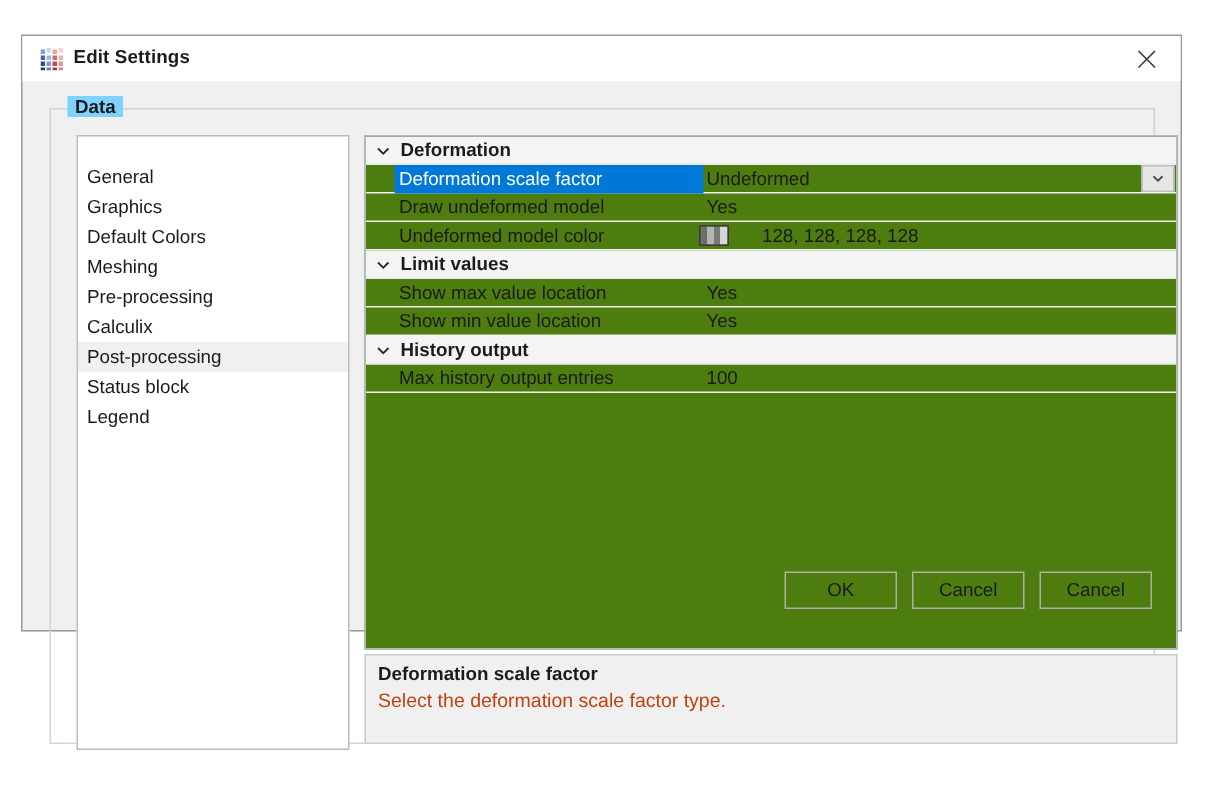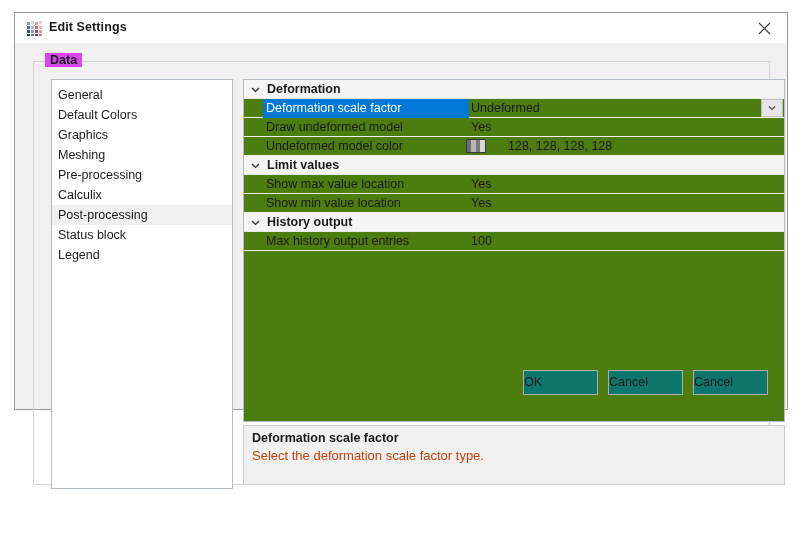--- a/index.html
+++ b/index.html
@@ -9,21 +9,21 @@
     height: 535px;
     background: #ffffff;
     font-family: "Liberation Sans", sans-serif;
     overflow: hidden;
   }
 
   
   #dialog {
     position: absolute;
     left: 14px;
-    top: 12px;
+    top: 23px;
     width: 774px;
     height: 398px;
     background: #f0f0f0;
     border: 1px solid #9a9a9a;
     box-sizing: border-box;
   }
 
   #titlebar {
     position: absolute;
     left: 0; top: 0;
@@ -73,38 +73,38 @@
     top: 48px;
     width: 737px;
     height: 424px;
     border: 1px solid #d4d4d4;
     box-sizing: border-box;
   }
   #group-label {
     position: absolute;
     left: 30px;
     top: 40px;
-    background: #d946ef;
+    background: #7dd3fc;
     padding: 0 5px;
     font-size: 12.5px;
     font-weight: bold;
     color: #1b1b1b;
   }
 
   
   #category-list {
     position: absolute;
     left: 36px;
     top: 66px;
     width: 182px;
     height: 410px;
     background: #ffffff;
     border: 1px solid #b6bcc4;
     box-sizing: border-box;
-    padding-top: 5px;
+    padding-top: 17px;
     overflow: hidden;
   }
   .cat-item {
     height: 20px;
     line-height: 20px;
     padding-left: 6px;
     font-size: 12.5px;
     color: #1b1b1b;
     white-space: nowrap;
     cursor: default;
@@ -242,27 +242,27 @@
     left: 0;
     bottom: 14px;
     width: 100%;
     height: 25px;
   }
   .dlg-button {
     position: absolute;
     top: 0;
     width: 75px;
     height: 25px;
-    background: #0f766e;
+    background: #4d7c0f;
     border: 1px solid #adadad;
     box-sizing: border-box;
     font-family: "Liberation Sans", sans-serif;
     font-size: 12.5px;
     color: #1b1b1b;
-    text-align: left;
+    text-align: center;
     line-height: 23px;
     cursor: default;
   }
   #btn-ok     { right: 189px; }
   #btn-apply  { right: 104px; }
   #btn-cancel { right: 19px;  }
 </style>
 </head>
 <body>
 
@@ -293,22 +293,22 @@
         <path d="M1 1 L12 12 M12 1 L1 12" stroke="#3a3a3a" stroke-width="1.1" fill="none"></path>
       </svg>
     </div>
   </div>
 
   <div id="groupbox"></div>
   <div id="group-label">Data</div>
 
   <div id="category-list">
       <div class="cat-item">General</div>
+      <div class="cat-item">Graphics</div>
       <div class="cat-item">Default Colors</div>
-      <div class="cat-item">Graphics</div>
       <div class="cat-item">Meshing</div>
       <div class="cat-item">Pre-processing</div>
       <div class="cat-item">Calculix</div>
       <div class="cat-item selected">Post-processing</div>
       <div class="cat-item">Status block</div>
       <div class="cat-item">Legend</div>
     </div>
 
   <div id="prop-panel">
       <div class="prop-row group">

